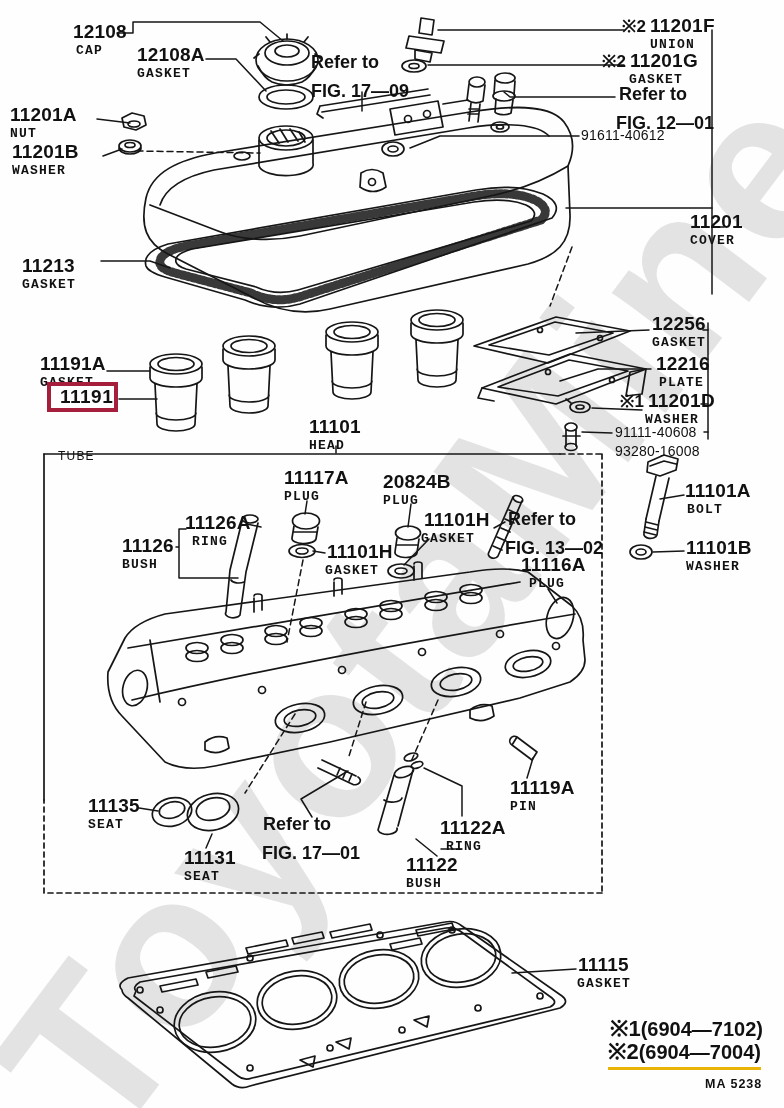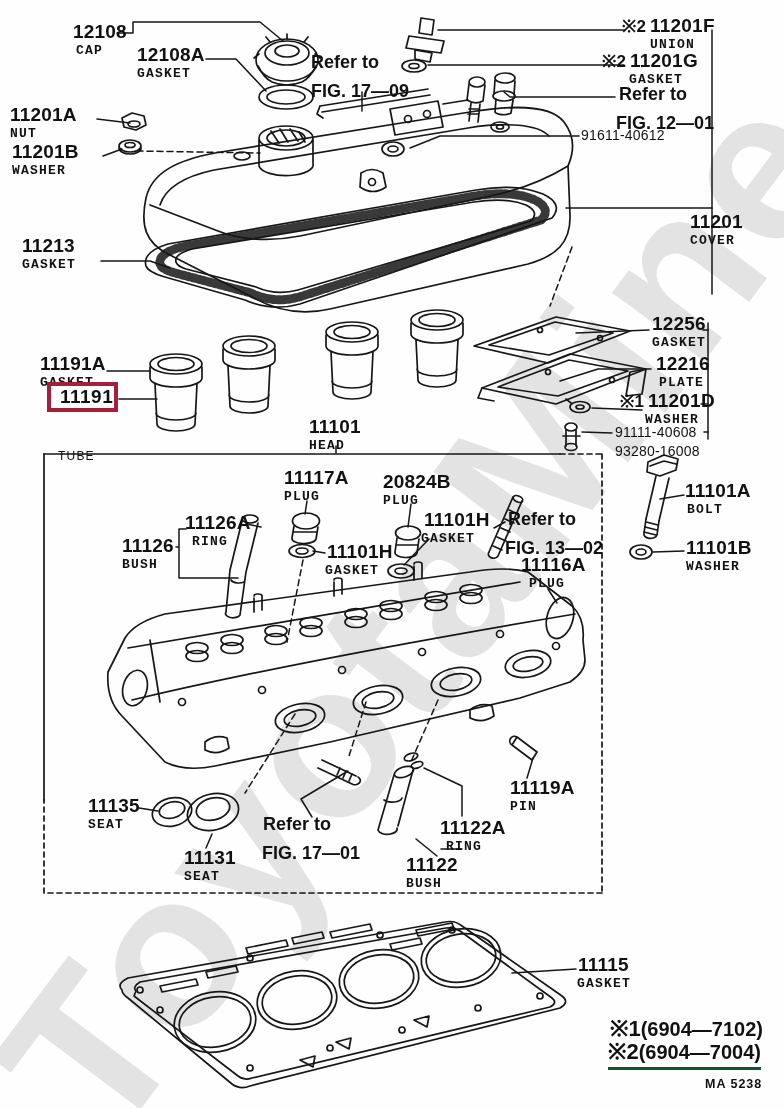--- a/index.html
+++ b/index.html
@@ -11,21 +11,21 @@
   svg.art{position:absolute;left:0;top:0;z-index:2;}
   .lbl{position:absolute;z-index:3;line-height:1;}
   .num{font-size:19px;font-weight:bold;letter-spacing:0.2px;white-space:nowrap;}
   .cap{font-size:13px;font-weight:bold;letter-spacing:1.2px;margin-top:3px;white-space:nowrap;font-family:Liberation Mono, monospace;}
   .code{font-size:14px;font-weight:normal;letter-spacing:0.2px;white-space:nowrap;}
   .ref{font-size:18px;font-weight:bold;white-space:nowrap;}
   .ref .l2{margin-top:11px;}
   .pre{font-size:17px;font-weight:bold;margin-right:4px;}
   .note{position:absolute;z-index:3;font-size:20px;font-weight:bold;white-space:nowrap;}
   .note .npre{font-size:22px;}
-  .underline{border-bottom:3px solid #14532d;padding-bottom:2px;}
+  .underline{border-bottom:3px solid #eab308;padding-bottom:2px;}
   #hl-box{position:absolute;z-index:5;border:4px solid #a51f3c;background:transparent;}
   #hl-num{position:absolute;z-index:6;font-size:19px;font-weight:bold;letter-spacing:0.5px;}
   #tube-cap{position:absolute;z-index:2;font-size:12px;font-weight:normal;letter-spacing:1.2px;margin-top:44px;}
   #ma-code{position:absolute;z-index:3;font-size:12.5px;font-weight:bold;letter-spacing:1px;}
 </style>
 </head>
 <body>
 
 <div id="page">
 
@@ -392,21 +392,21 @@
   <div class="lbl" style="left:12px;top:142px">
     <div class="num">11201B</div>
     <div class="cap">WASHER</div>
   </div>
 
   <div class="lbl" style="left:690px;top:212px">
     <div class="num">11201</div>
     <div class="cap">COVER</div>
   </div>
 
-  <div class="lbl" style="left:22px;top:236px">
+  <div class="lbl" style="left:22px;top:256px">
     <div class="num">11213</div>
     <div class="cap">GASKET</div>
   </div>
 
   <div class="lbl" style="left:652px;top:314px">
     <div class="num">12256</div>
     <div class="cap">GASKET</div>
   </div>
 
   <div class="lbl" style="left:656px;top:354px">

